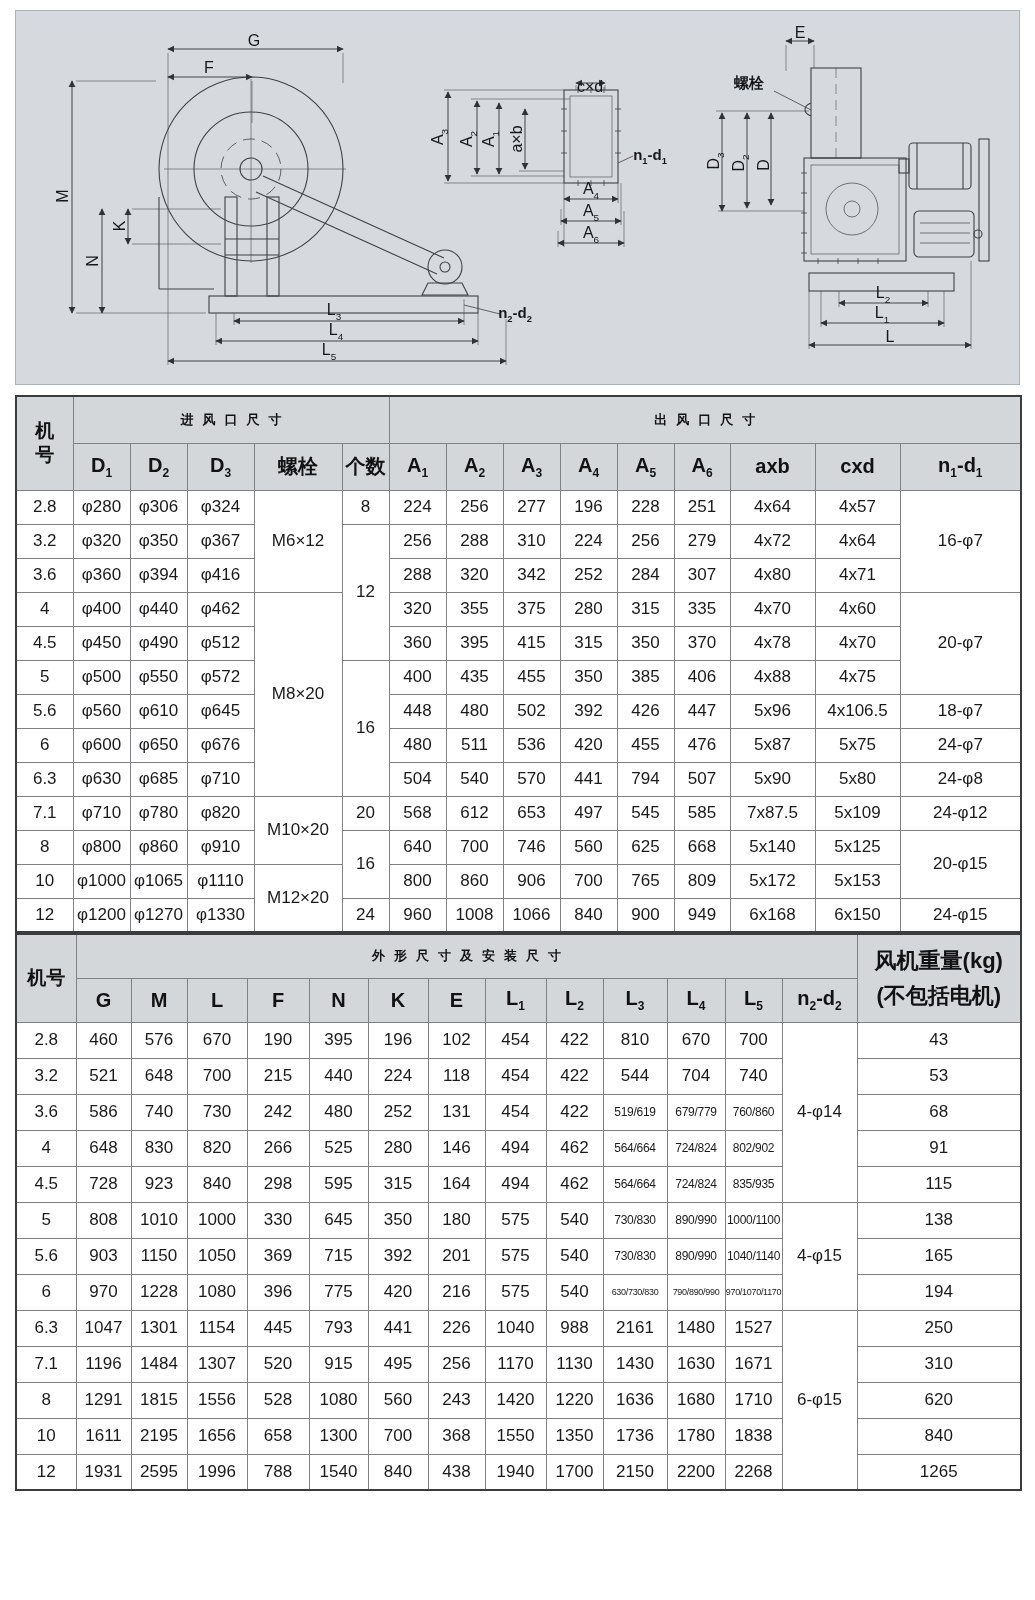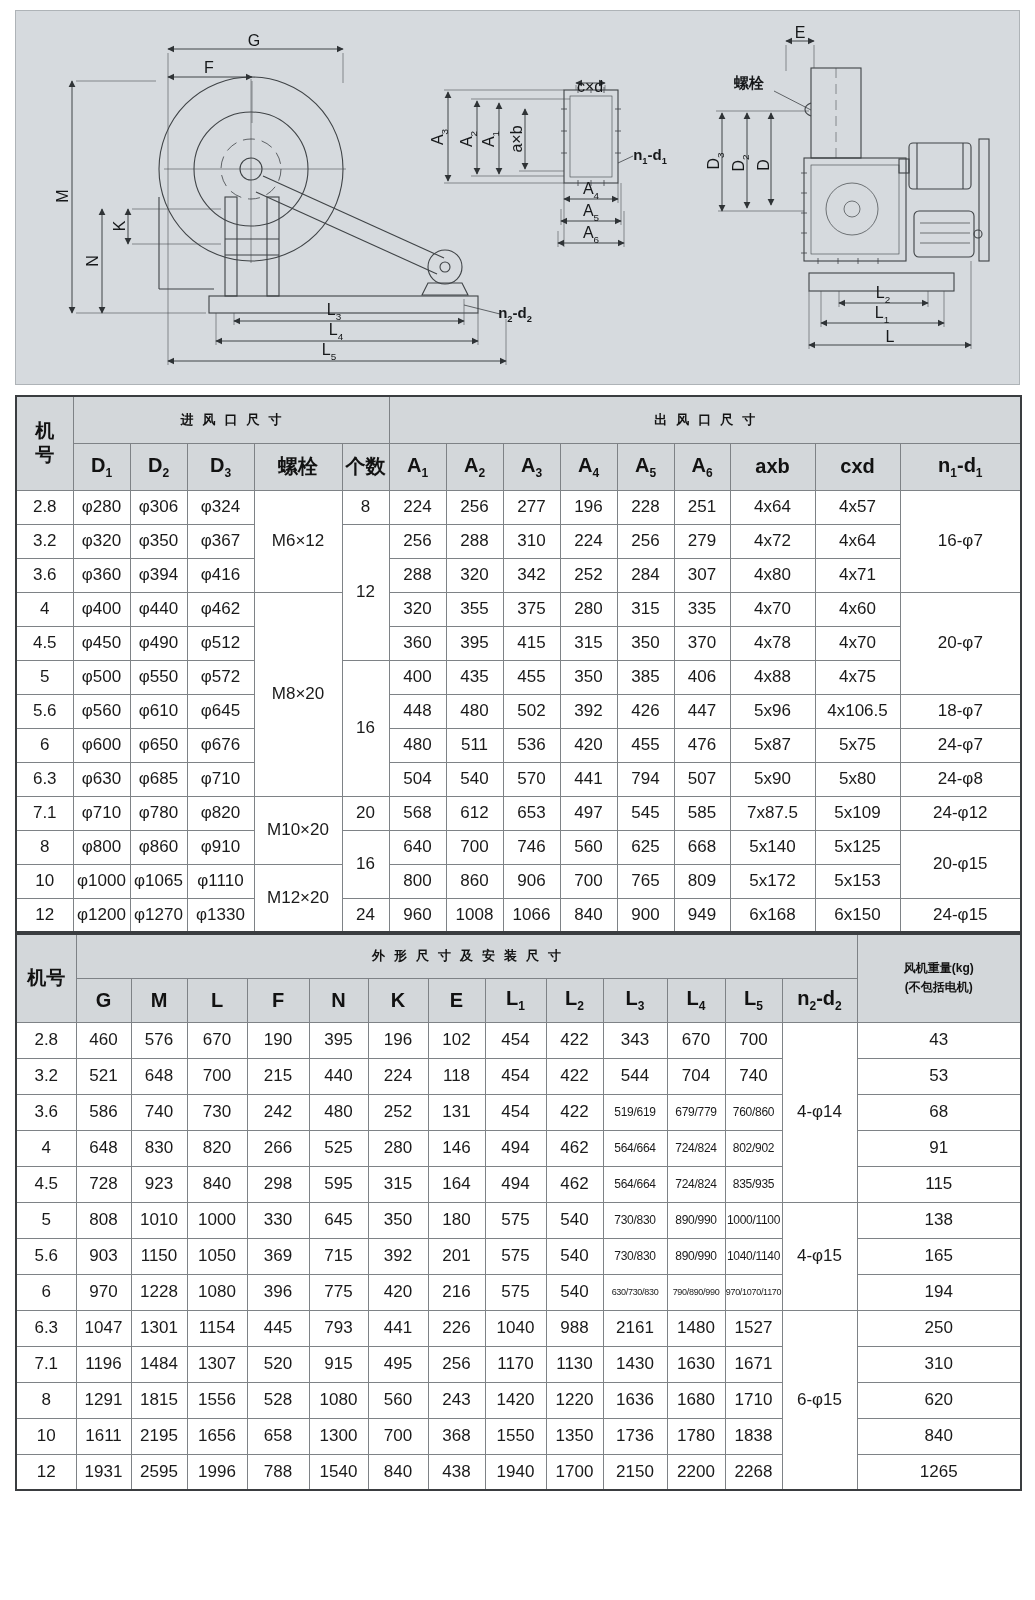--- a/index.html
+++ b/index.html
@@ -17,21 +17,21 @@
   .dlabel.rot{transform:translate(-50%,-50%) rotate(-90deg);}
   .dlabel.b{font-weight:bold;font-size:15px;}
   .dlabel sub{font-size:62%;}
   table.dims{border-collapse:collapse;table-layout:fixed;width:1005px;border:2px solid #3a3d40;}
   .dims th,.dims td{border:1px solid #7e8286;text-align:center;vertical-align:middle;padding:0;overflow:hidden;}
   .dims th{background:#d3d7da;font-size:20px;font-weight:bold;color:#121212;}
   .dims th sub,.dims td sub{font-size:60%;}
   .dims td{font-size:17px;background:#fff;color:#1a1a1a;}
   .dims .grp{font-size:13px;letter-spacing:9px;text-indent:9px;}
   .dims .jh{font-size:19px;line-height:1.3;}
-  .dims .wt{font-size:12px;line-height:1.6;letter-spacing:0;text-align:center;}
+  .dims .wt{font-size:22px;line-height:1.6;letter-spacing:0;text-align:center;}
   #table1 thead tr{height:47px;}
   #table1 tbody tr{height:34px;}
   #table2 thead tr{height:44px;}
   #table2 tbody tr{height:36px;}
   .dims td.sm{font-size:12px;letter-spacing:-0.3px;}
   .dims td.xs{font-size:9px;letter-spacing:-0.3px;}
 </style>
 </head>
 <body>
 
@@ -506,21 +506,21 @@
           <td>2.8</td>
           <td>460</td>
           <td>576</td>
           <td>670</td>
           <td>190</td>
           <td>395</td>
           <td>196</td>
           <td>102</td>
           <td>454</td>
           <td>422</td>
-          <td>343</td>
+          <td>810</td>
           <td>670</td>
           <td>700</td>
           <td rowspan="5">4-φ14</td>
           <td>43</td>
         </tr>
         <tr>
           <td>3.2</td>
           <td>521</td>
           <td>648</td>
           <td>700</td>

